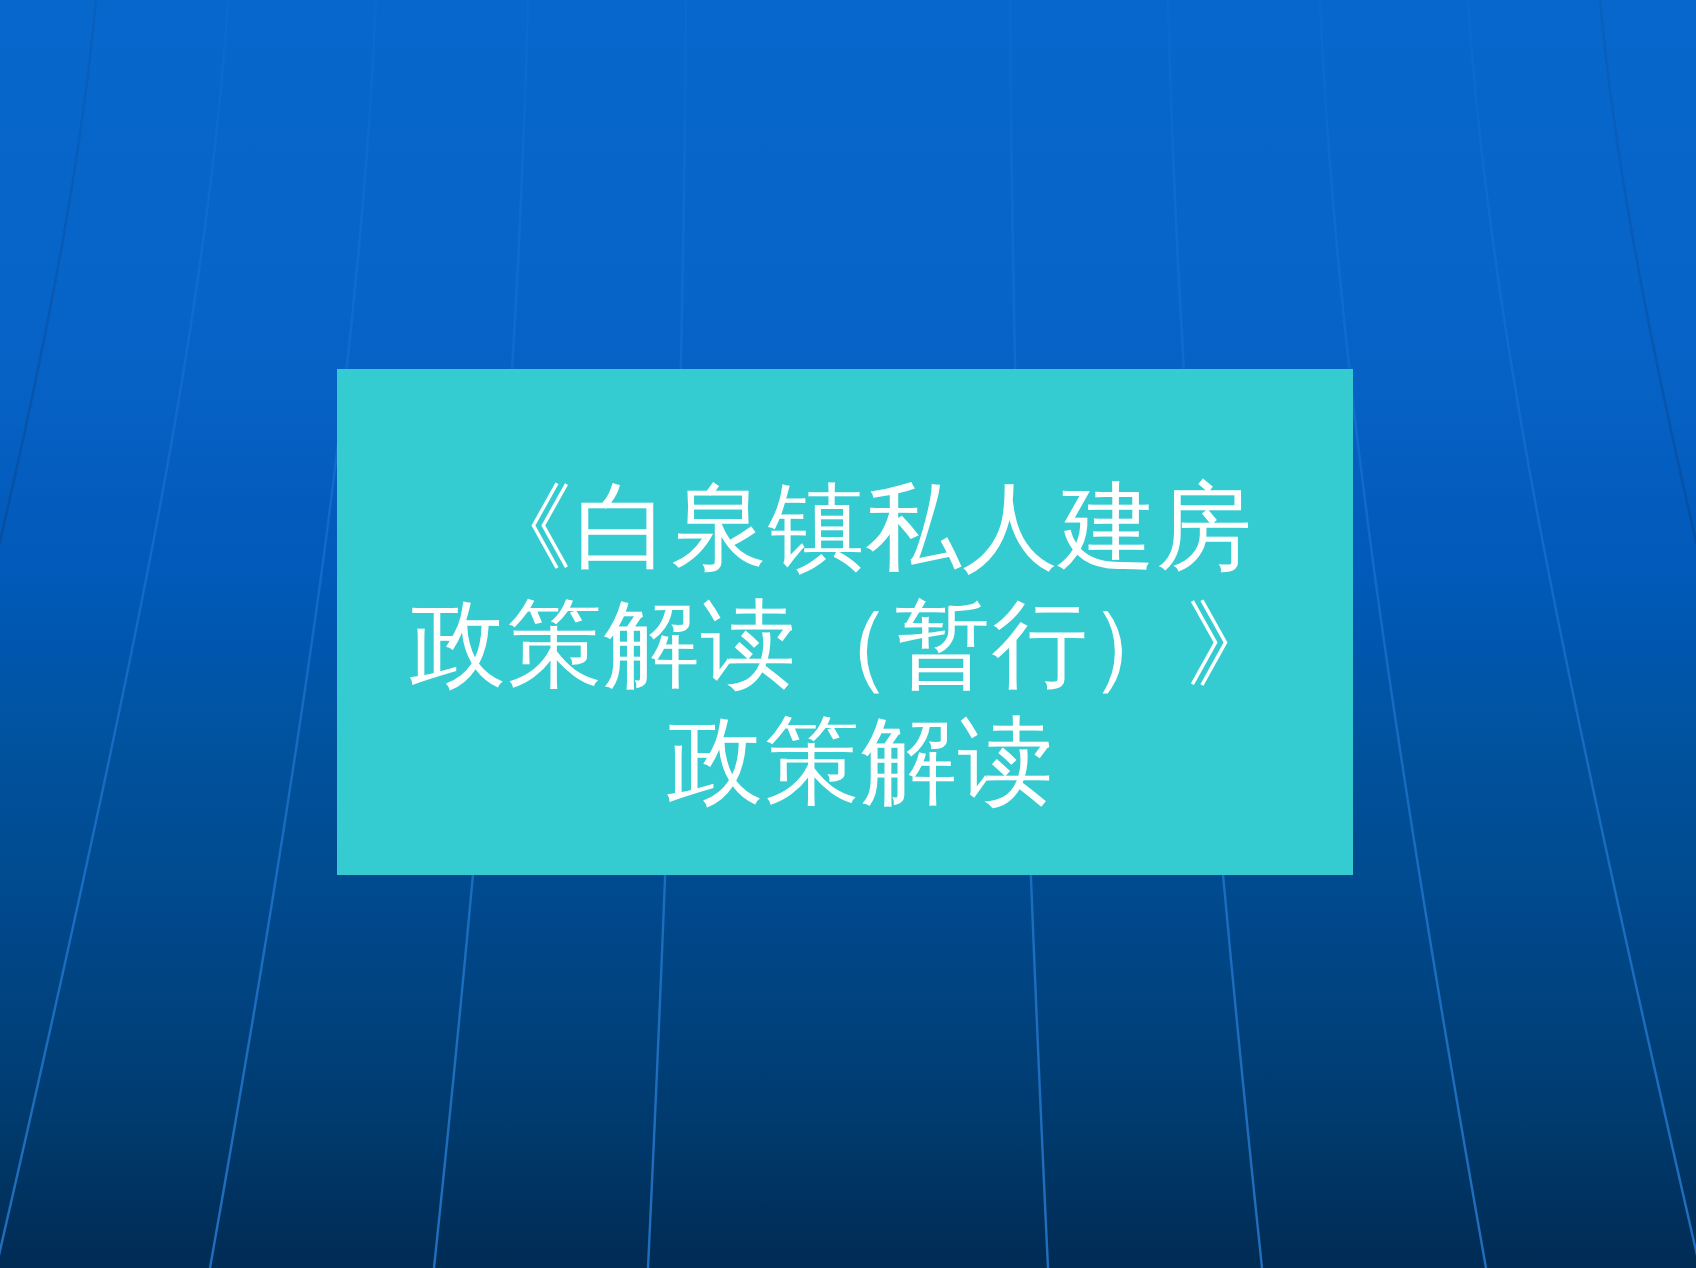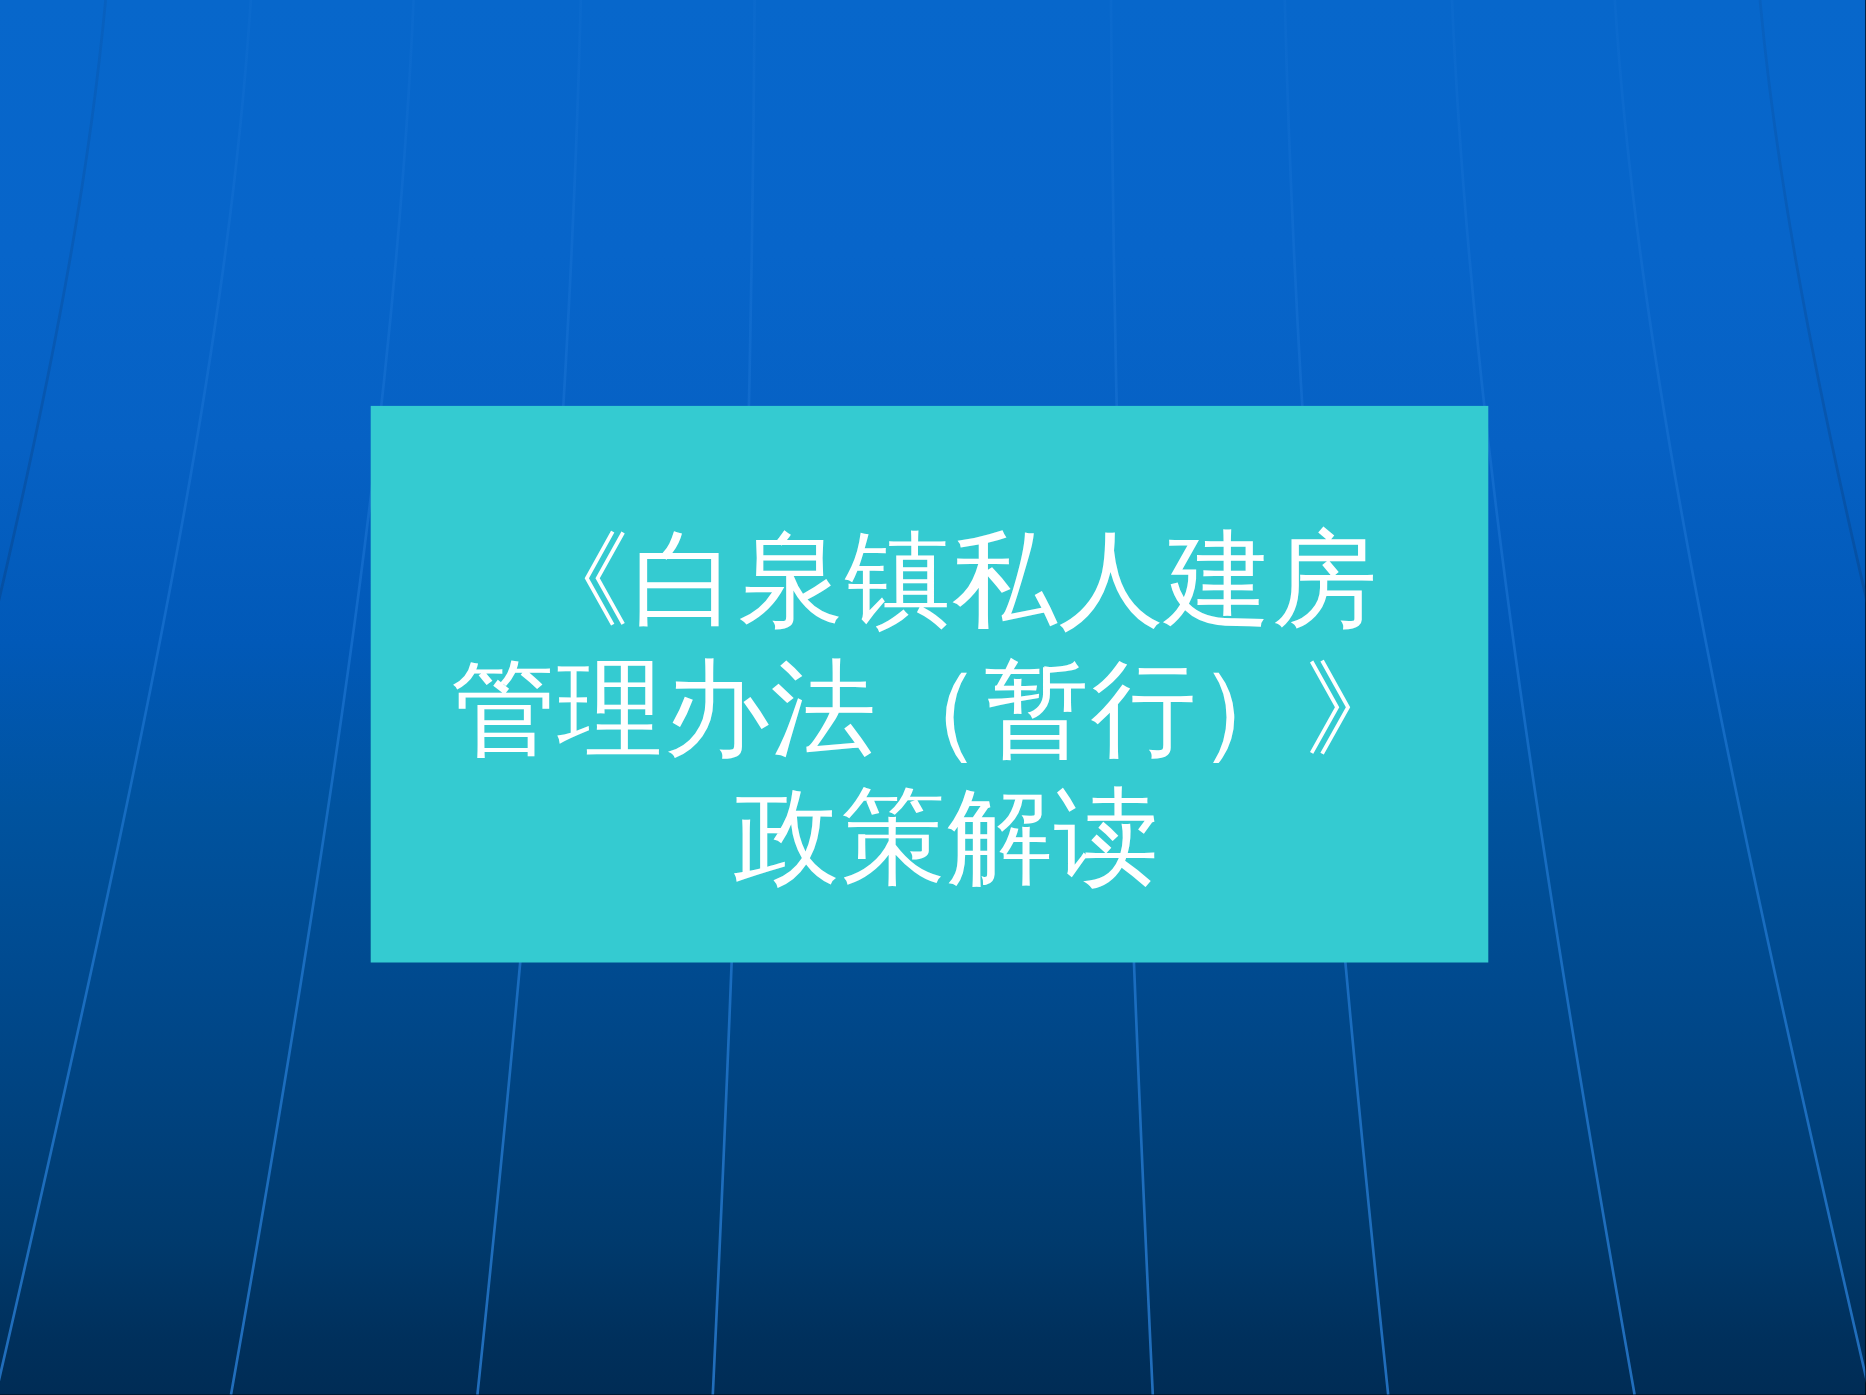--- a/index.html
+++ b/index.html
@@ -120,17 +120,17 @@
     </g>
 
     <g stroke="url(#lonFadeDark)" fill="none" stroke-width="2.6">
       <path d="M1600 0 C1628 300 1716 640 1880 1268"></path>
       <path d="M96 0 C68 300 -20 640 -184 1268"></path>
     </g>
   </svg>
 
   <div id="title-card">
     <div class="title-line l1">《白泉镇私人建房</div>
-    <div class="title-line l2">管理办法（暂行）》</div>
+    <div class="title-line l2">政策解读（暂行）》</div>
     <div class="title-line l3">政策解读</div>
   </div>
 
 </div>
 
 </body></html>

